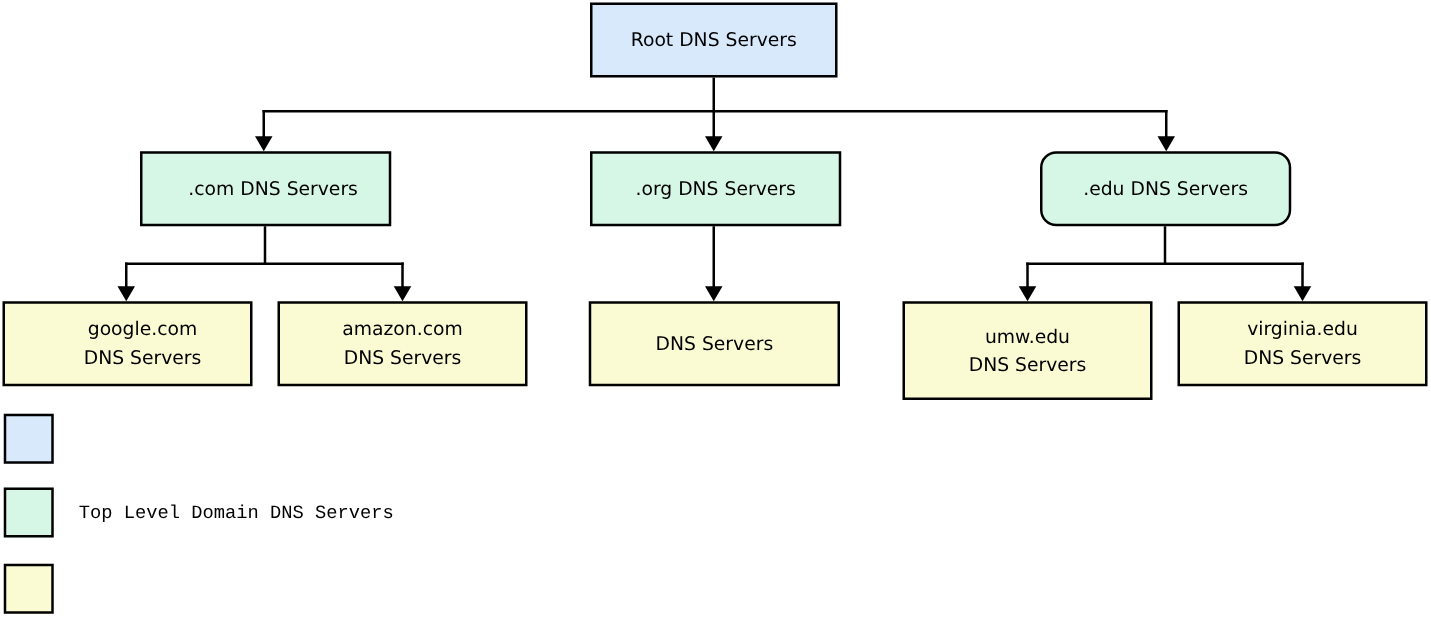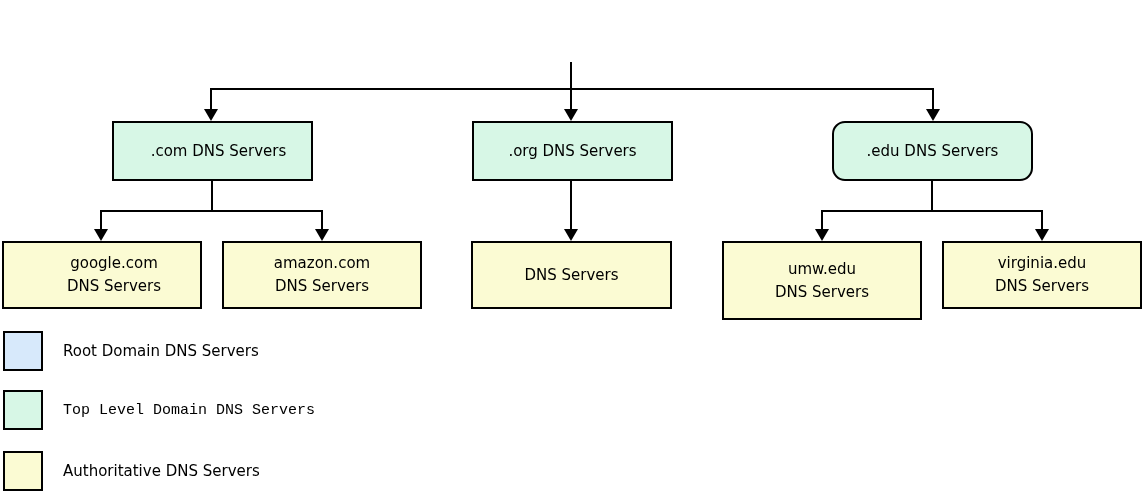--- a/index.html
+++ b/index.html
@@ -92,20 +92,23 @@
   }
   #label-root { top: 331px; }
   #label-tld  { top: 390px; font-family: Liberation Mono, monospace; }
   #label-auth { top: 451px; }
 </style>
 </head>
 <body>
 
 <div id="canvas">
 
+  <div class="node" id="node-root" style="background-color: rgb(215, 233, 251);">
+    <span>Root DNS Servers</span>
+  </div>
 
   <div class="line" id="v-root"></div>
   <div class="line" id="h-top"></div>
   <div class="line" id="v-com"></div>
   <div class="line" id="v-org"></div>
   <div class="line" id="v-edu"></div>
   <div class="arrowhead" id="a-com"></div>
   <div class="arrowhead" id="a-org"></div>
   <div class="arrowhead" id="a-edu"></div>
 
@@ -150,21 +153,19 @@
   <div class="node" id="node-umw" style="background-color: rgb(251, 251, 211);">
     <span>umw.edu</span>
     <span>DNS Servers</span>
   </div>
   <div class="node" id="node-virginia" style="background-color: rgb(251, 251, 211);">
     <span>virginia.edu</span>
     <span>DNS Servers</span>
   </div>
 
   <div class="legend-swatch" id="swatch-root" style="background-color: rgb(215, 233, 251);"></div>
-  <div class="legend-label" id="label-root">Root Domain DNS Servers</div>
 
   <div class="legend-swatch" id="swatch-tld" style="background-color: rgb(215, 247, 230);"></div>
   <div class="legend-label" id="label-tld">Top Level Domain DNS Servers</div>
 
   <div class="legend-swatch" id="swatch-auth" style="background-color: rgb(251, 251, 211);"></div>
-  <div class="legend-label" id="label-auth">Authoritative DNS Servers</div>
 
 </div>
 
 </body></html>

